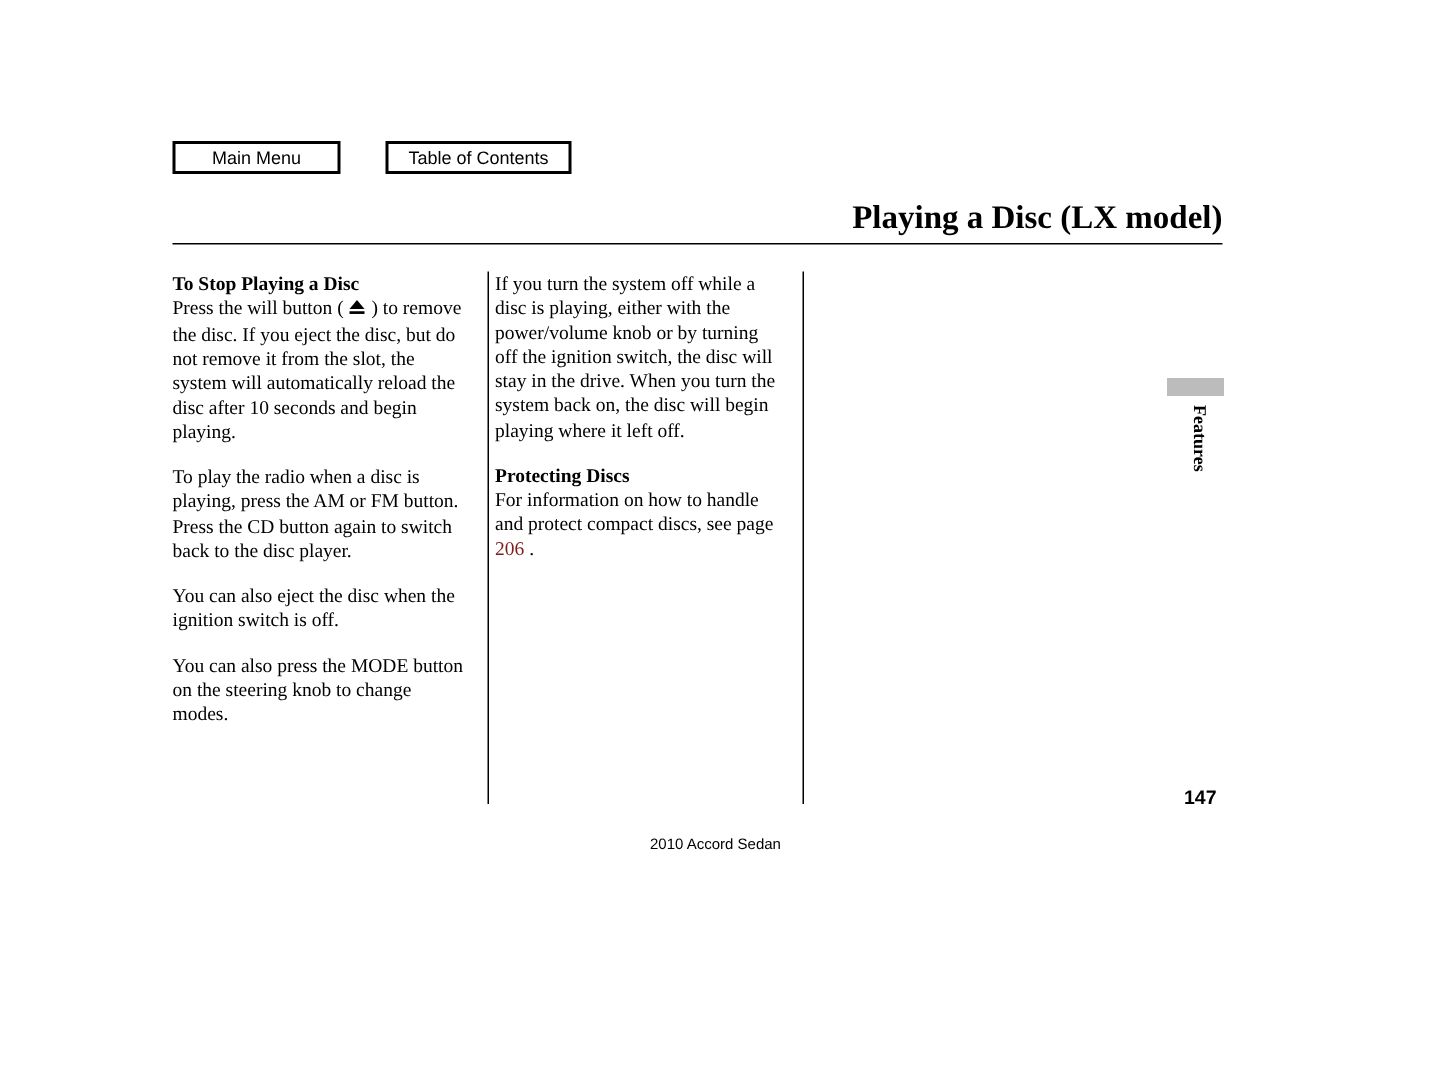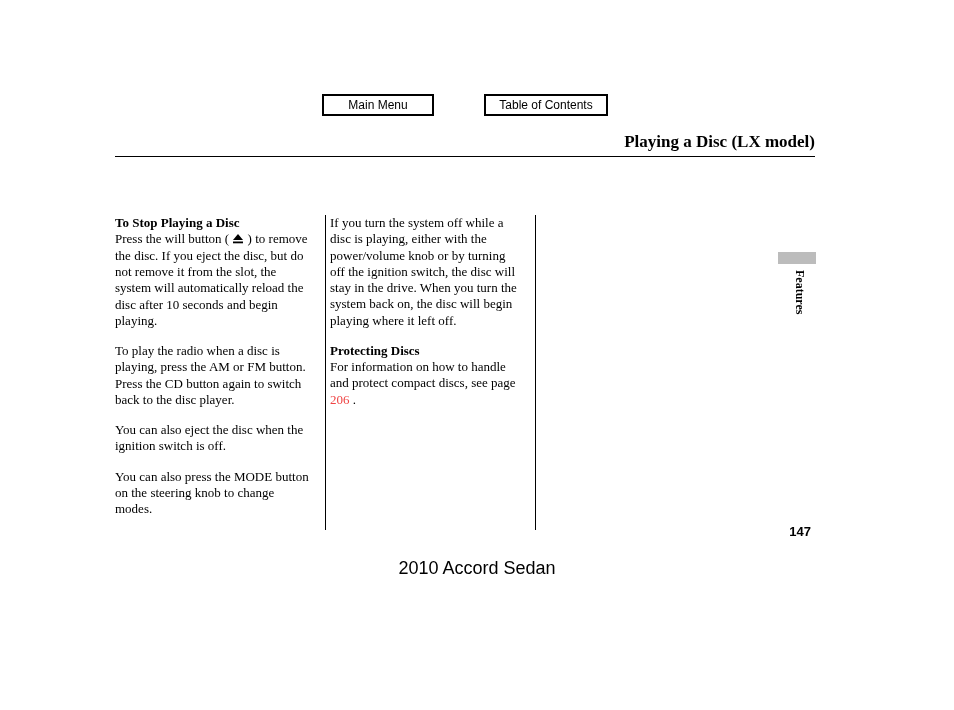--- a/index.html
+++ b/index.html
@@ -12,72 +12,70 @@
     position: relative;
   }
   .page {
     position: absolute;
     top: 94px;
     left: 115px;
     width: 700px;
   }
   .nav-buttons {
     display: flex;
-    gap: 26px;
+    gap: 6px;
     margin-bottom: 16px;
-    justify-content: center;
   }
   .nav-btn {
     border: 2px solid #000;
     background: #fff;
     font-family: Arial, Helvetica, sans-serif;
     font-size: 12px;
     padding: 2px 0;
     text-align: center;
     cursor: pointer;
   }
   .nav-btn.main { width: 108px; }
   .nav-btn.toc  { width: 120px; margin-left: 24px; }
   .title-row {
     border-bottom: 1px solid #000;
     padding-bottom: 4px;
     margin-bottom: 18px;
   }
   .title {
     font-family: Georgia, 'Times New Roman', serif;
     font-weight: bold;
-    font-size: 17px;
+    font-size: 22px;
     text-align: right;
   }
   .columns {
     display: flex;
     font-size: 13px;
     line-height: 1.25;
     color: #000;
     height: 355px;
   }
   .col {
     width: 210px;
     padding-right: 12px;
     box-sizing: border-box;
-    margin-top: 40px;
   }
   .col + .col {
     border-left: 1px solid #000;
     padding-left: 4px;
   }
   .col p { margin: 0 0  12px 0; }
   .col .para { margin: 0 0 14px 0; }
   .bold { font-weight: bold; }
   .eject {
     display: inline-block;
     vertical-align: -1px;
     font-size: 10px;
   }
-  .link { color: #ef4444; }
+  .link { color: #7f1d1d; }
   .features-tab {
     position: absolute;
     right: 138px;
     top: 252px;
     width: 38px;
     height: 12px;
     background: #bcbcbc;
   }
   .features-label {
     position: absolute;
@@ -97,21 +95,21 @@
     font-weight: bold;
     font-size: 13px;
   }
   .footer-model {
     position: absolute;
     top: 558px;
     left: 0;
     width: 954px;
     text-align: center;
     font-family: Arial, Helvetica, sans-serif;
-    font-size: 18px;
+    font-size: 10px;
   }
 </style>
 </head>
 <body>
 
 <div class="page">
 
   <div class="nav-buttons">
     <div class="nav-btn main">Main Menu</div>
     <div class="nav-btn toc">Table of Contents</div>

